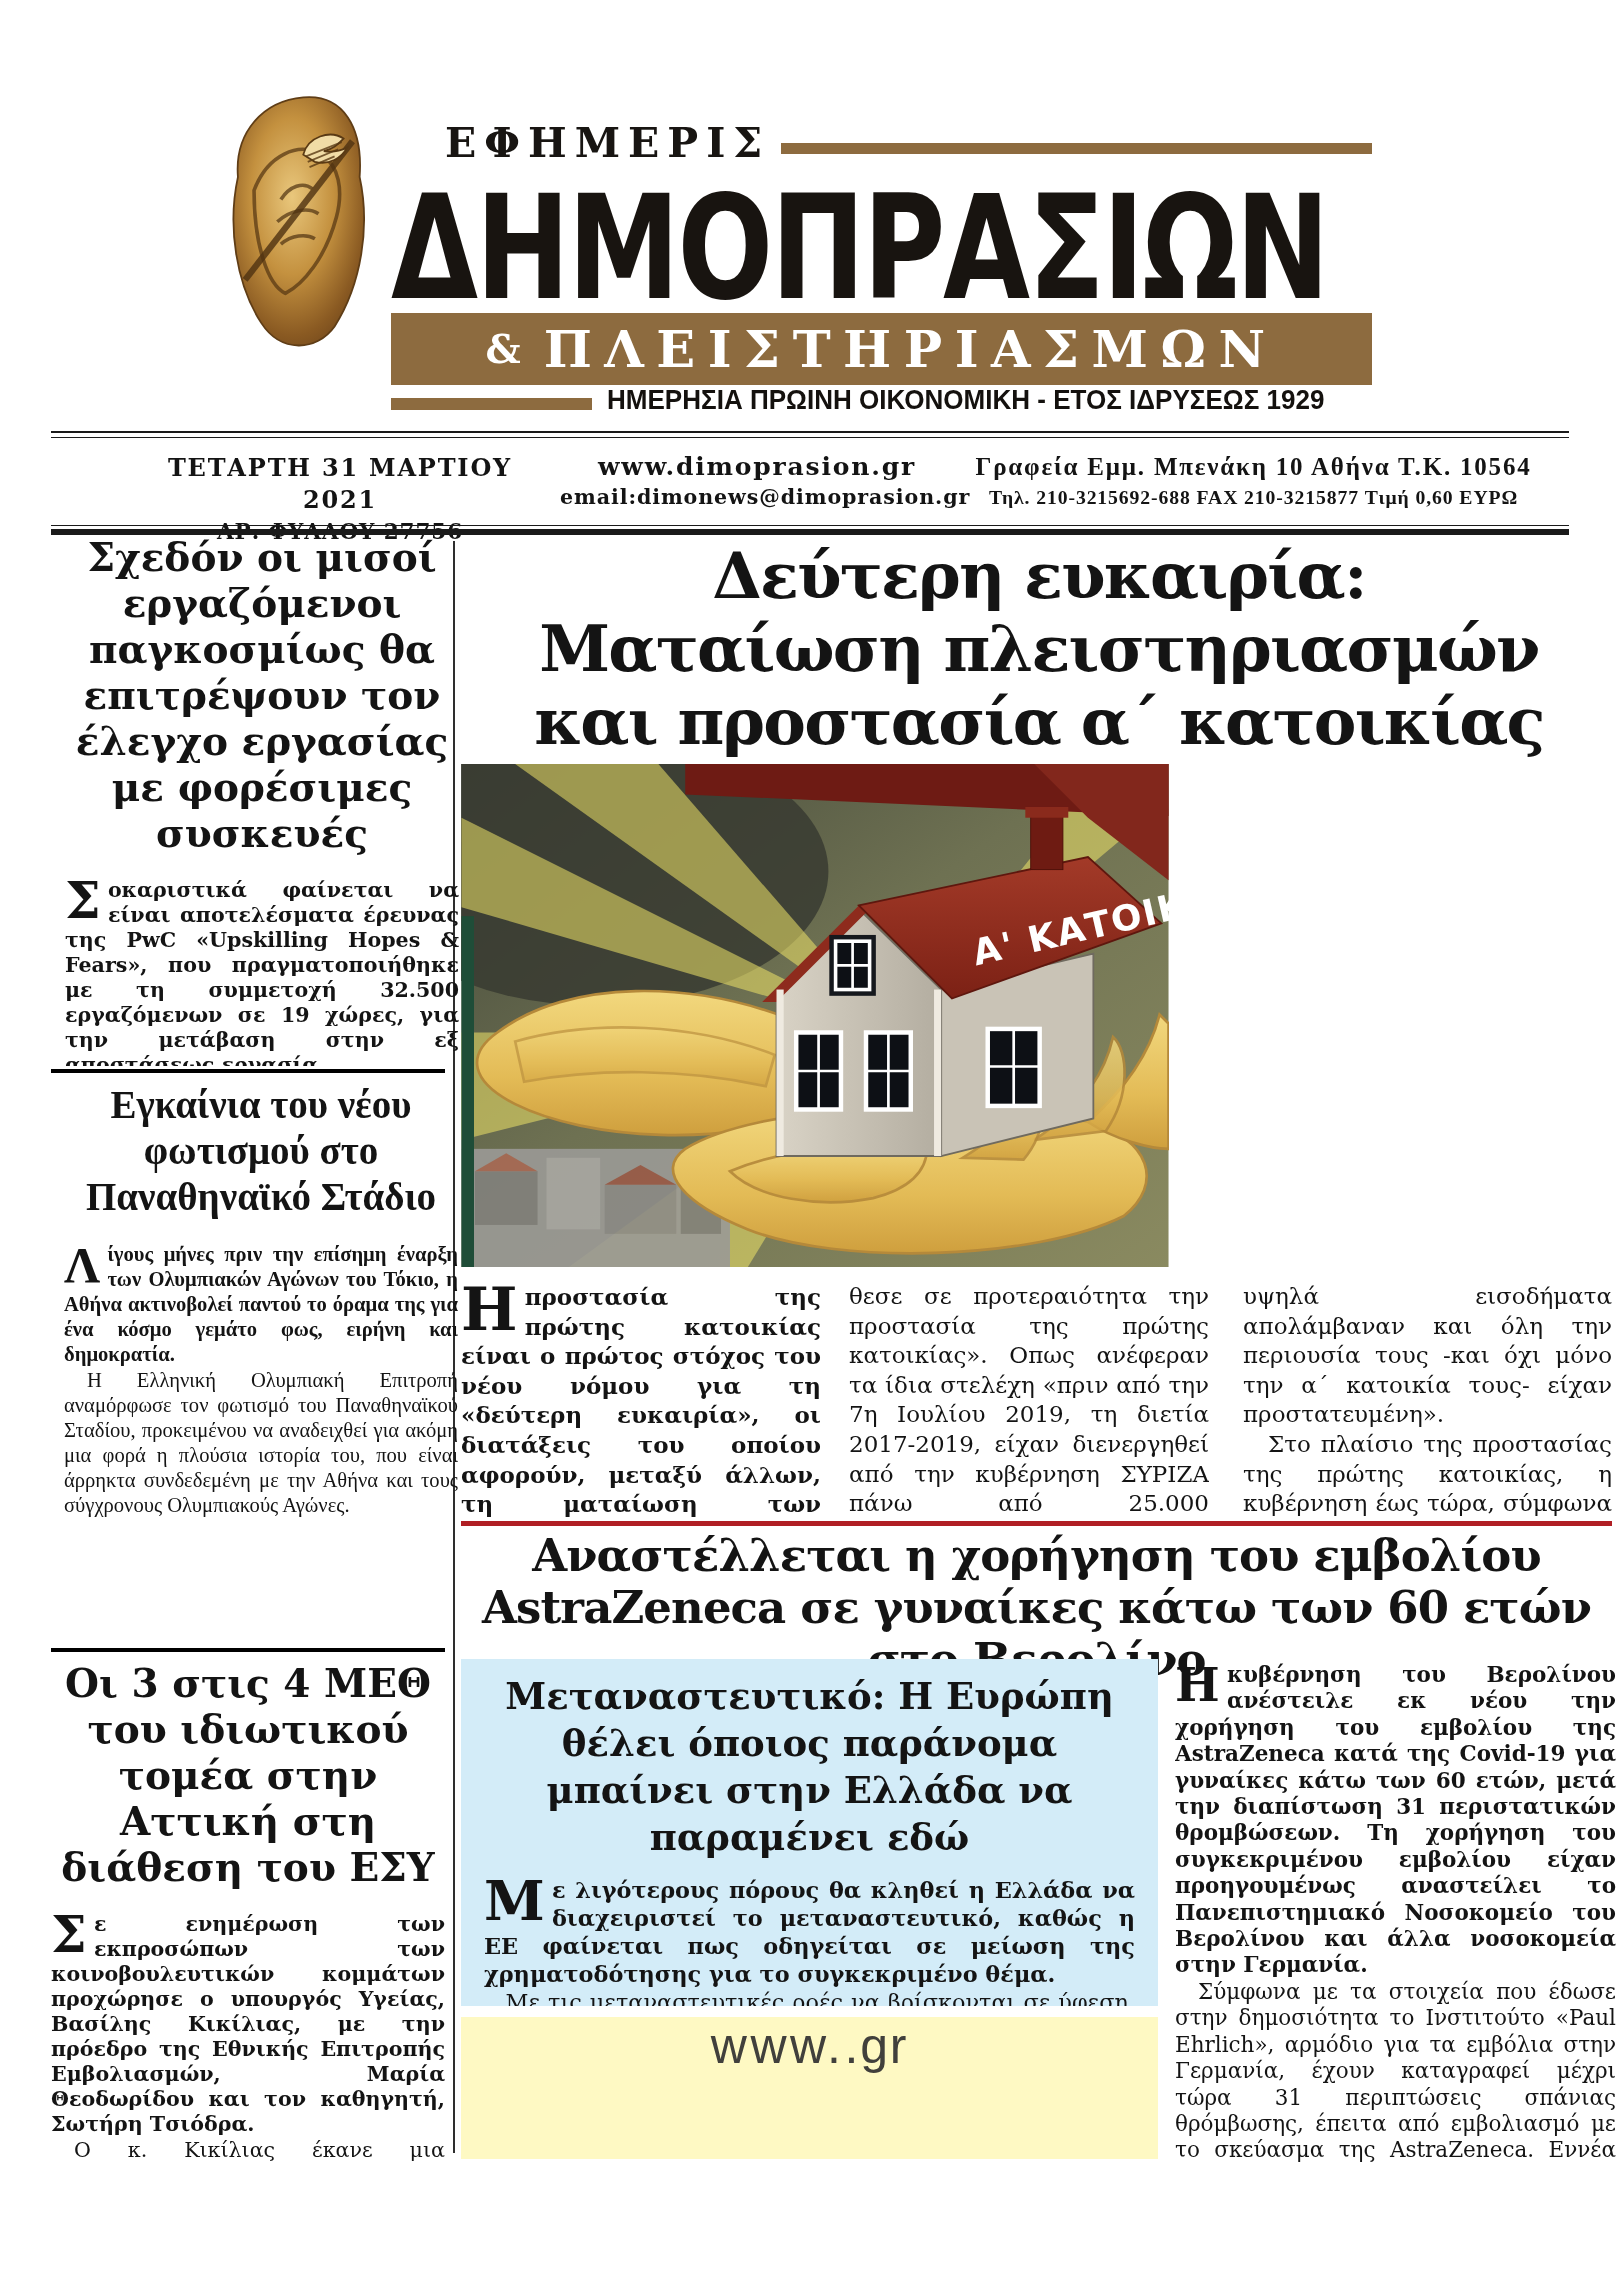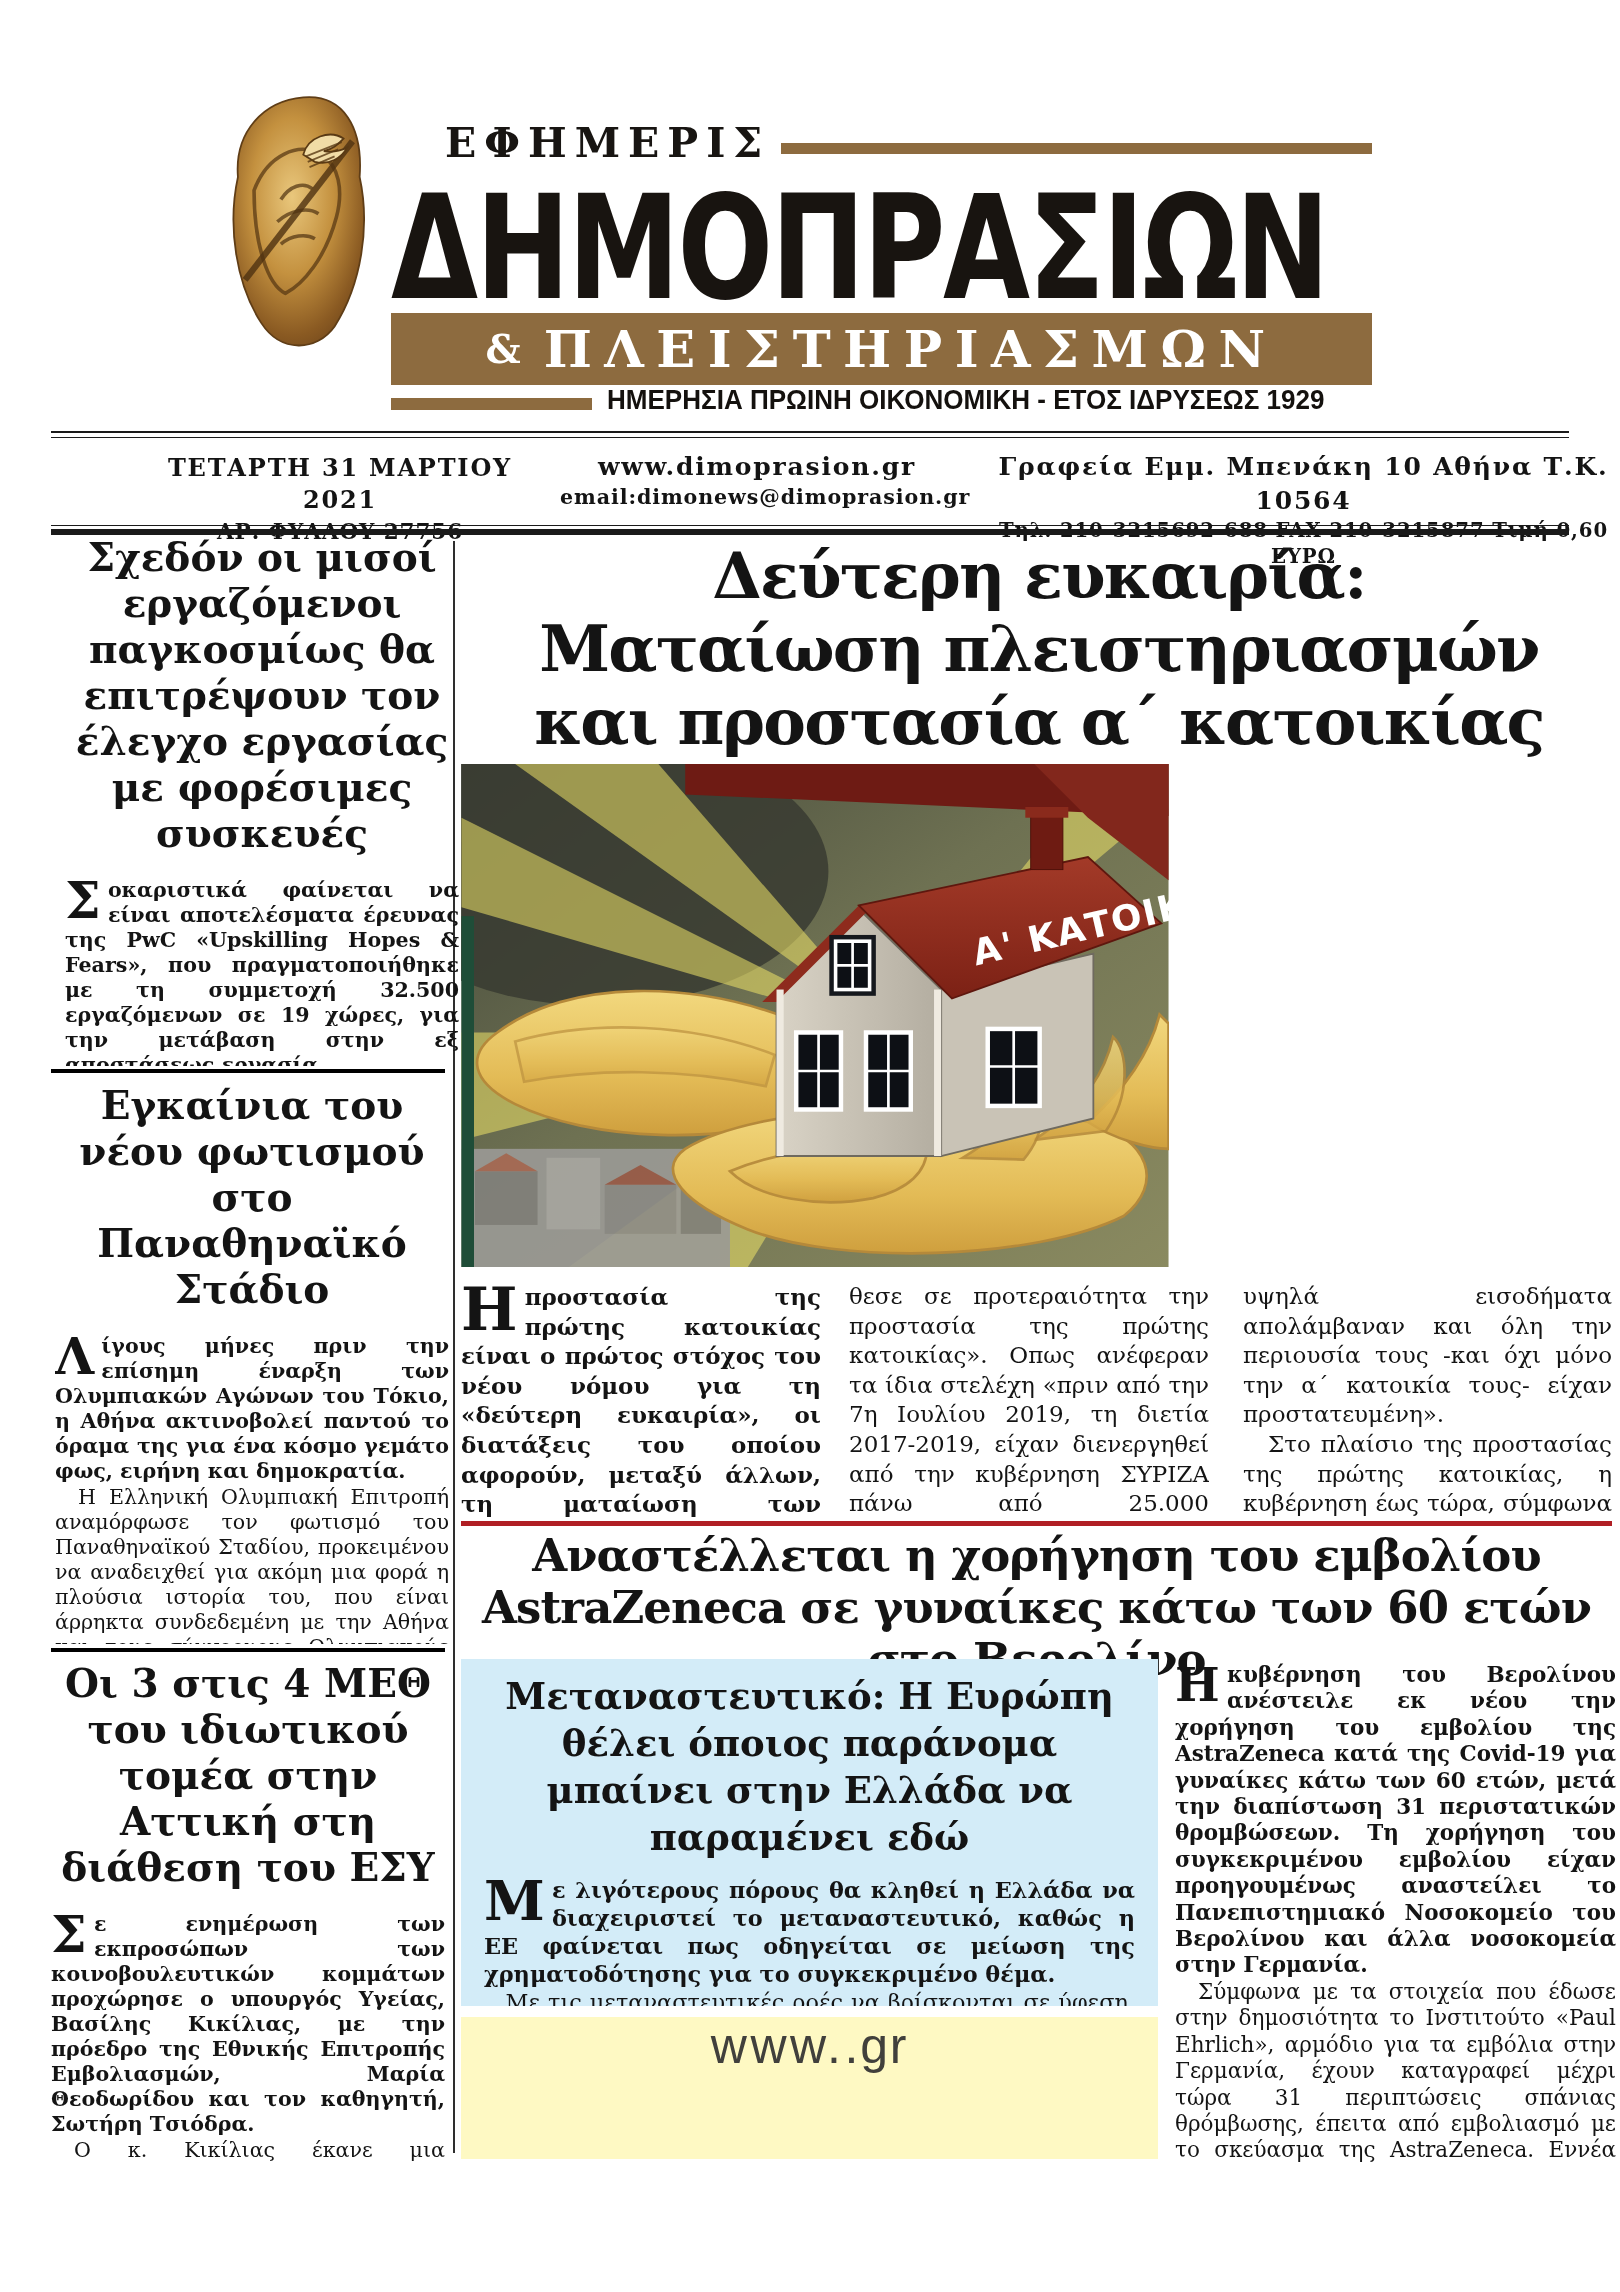--- a/index.html
+++ b/index.html
@@ -100,40 +100,40 @@
   <div class="abs ruleA" style="left:51px;top:431px;width:1518px;"></div>
 
   <div class="abs dl" style="left:152px;top:452px;width:376px;">
     <div class="l1">ΤΕΤΑΡΤΗ  31  ΜΑΡΤΙΟΥ  2021</div>
     <div class="l2">ΑΡ. ΦΥΛΛΟΥ  27756</div>
   </div>
   <div class="abs dl" style="left:560px;top:450px;width:394px;">
     <div class="l1" style="font-size:25px">www.dimoprasion.gr</div>
     <div class="l2" style="font-size:20.6px">email:dimonews@dimoprasion.gr</div>
   </div>
-  <div class="abs dl" style="left:990px;top:450px;width:627px;">
+  <div class="abs dl" style="left:940px;top:450px;width:627px;font-family:Liberation Serif, serif;">
     <div class="l1" style="font-size:25px">Γραφεία Εμμ. Μπενάκη 10 Αθήνα Τ.Κ. 10564</div>
     <div class="l2" style="font-size:19.7px">Τηλ.  210-3215692-688  FAX  210-3215877  Τιμή  0,60  ΕΥΡΩ</div>
   </div>
 
   <div class="abs ruleB" style="left:51px;top:525px;width:1518px;"></div>
 
   <div class="abs vrule" style="left:453px;top:541px;height:1612px;"></div>
 
   <div class="abs" style="left:65px;top:534px;width:394px;height:532px;overflow:hidden;">
     <h2 class="col-title">Σχεδόν οι μισοί εργαζόμενοι παγκοσμίως θα επιτρέψουν τον έλεγχο εργασίας με φορέσιμες συσκευές</h2>
     <div class="body-sm">
       <p class="noindent lead"><span class="dc">Σ</span><span>οκαριστικά φαίνεται να είναι αποτελέσματα έρευνας της PwC «Upskilling Hopes &amp; Fears», που πραγματοποιήθηκε με τη συμμετοχή 32.500 εργαζόμενων σε 19 χώρες, για την μετάβαση στην εξ αποστάσεως εργασία.</span></p>
 
     </div>
   </div>
 
   <div class="abs hdiv" style="left:51px;top:1069px;width:394px;"></div>
 
-  <div class="abs" style="left:55px;top:1082px;width:394px;height:562px;overflow:hidden;">
+  <div class="abs" style="left:64px;top:1082px;width:394px;height:562px;overflow:hidden;font-family:Liberation Serif, serif;">
     <h2 class="col-title">Εγκαίνια του νέου φωτισμού στο Παναθηναϊκό Στάδιο</h2>
     <div class="body-sm">
       <p class="noindent lead"><span class="dc">Λ</span><span>ίγους μήνες πριν την επίσημη έναρξη των Ολυμπιακών Αγώνων του Τόκιο, η Αθήνα ακτινοβολεί παντού το όραμα της για ένα κόσμο γεμάτο φως, ειρήνη και δημοκρατία.</span></p>
       <p>Η Ελληνική Ολυμπιακή Επιτροπή αναμόρφωσε τον φωτισμό του Παναθηναϊκού Σταδίου, προκειμένου να αναδειχθεί για ακόμη μια φορά η πλούσια ιστορία του, που είναι άρρηκτα συνδεδεμένη με την Αθήνα και τους σύγχρονους Ολυμπιακούς Αγώνες.</p>
 
     </div>
   </div>
 
   <div class="abs hdiv" style="left:51px;top:1648px;width:394px;"></div>
 

